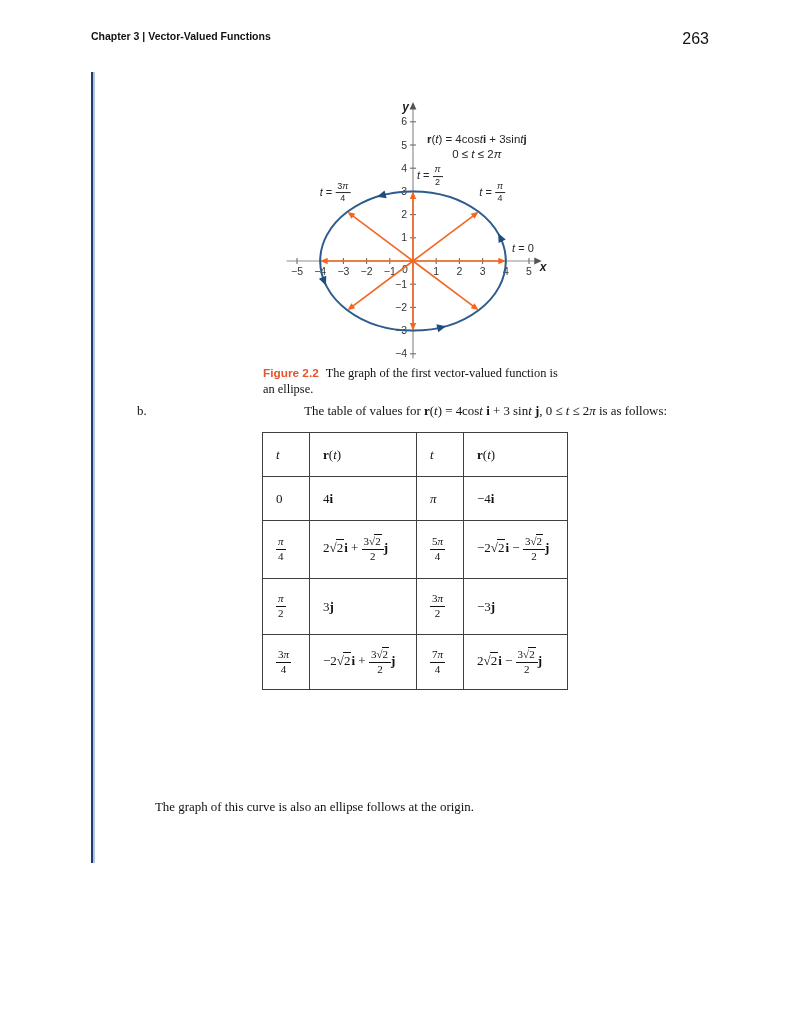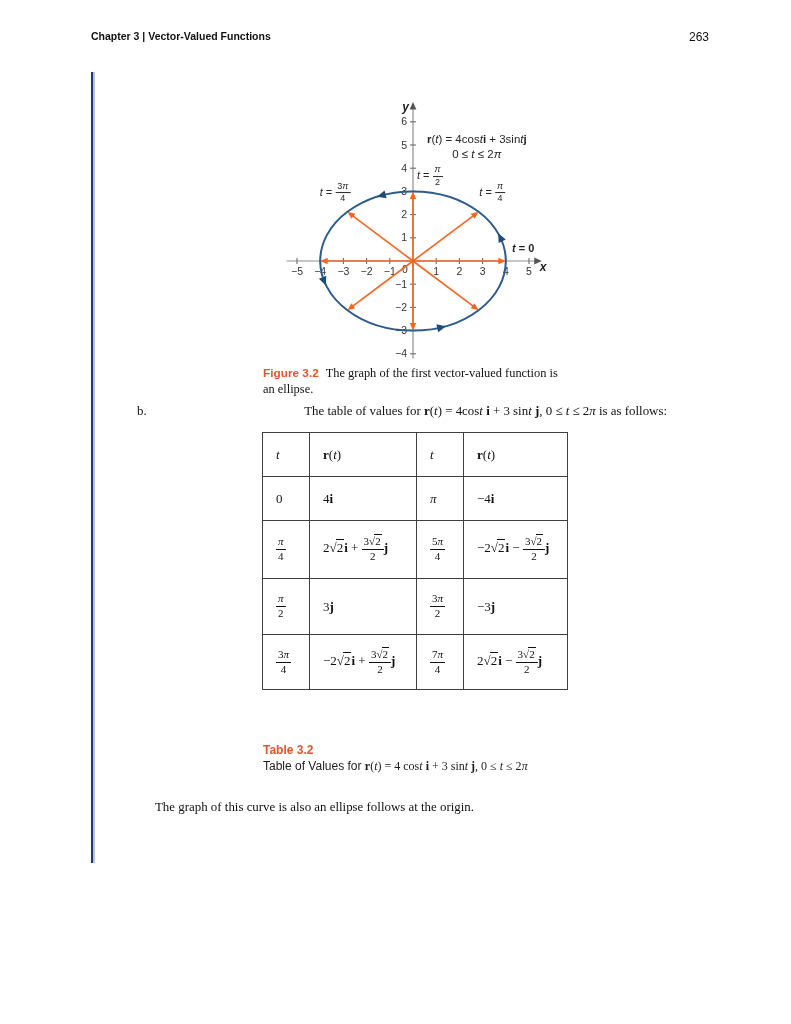--- a/index.html
+++ b/index.html
@@ -3,21 +3,21 @@
 <meta charset="utf-8">
 <style>
   html,body{margin:0;padding:0;background:#ffffff;}
   .page{position:relative;width:791px;height:1024px;background:#fff;overflow:hidden;
         font-family:"Liberation Serif",serif;color:#141414;padding-left:12px;}
 
   
   .hdr-left{position:absolute;left:91px;top:30px;font-family:"Liberation Sans",sans-serif;
             font-weight:bold;font-size:10.5px;color:#111;}
   .hdr-right{position:absolute;right:94px;top:30px;font-family:"Liberation Sans",sans-serif;
-             font-size:12px;color:#111;}
+             font-size:16px;color:#111;}
 
   
   .margin-rule{position:absolute;left:91px;top:72px;width:2px;height:791px;
                background:#1e3a66;box-shadow:2px 0 0 #b4c3da;}
 
   
   .plot{position:absolute;left:276px;top:96px;width:284px;height:268px;}
   .plot svg{position:absolute;left:0;top:0;}
   .plot-label{position:absolute;font-family:"Liberation Sans",sans-serif;font-size:11px;
               color:#262626;white-space:nowrap;line-height:1.05;}
@@ -136,29 +136,29 @@
         <line x1="137" y1="165" x2="73.7904" y2="212.4072" stroke="#f4661f" stroke-width="1.6"></line>
         <polygon points="71.3904,214.2072 79.3104,212.2672 75.4704,207.1472" fill="#f4661f"></polygon>
         <line x1="137" y1="165" x2="137" y2="231.6" stroke="#f4661f" stroke-width="1.6"></line>
         <polygon points="137,234.6 140.2,227.1 133.8,227.1" fill="#f4661f"></polygon>
         <line x1="137" y1="165" x2="200.2096" y2="212.4072" stroke="#f4661f" stroke-width="1.6"></line>
         <polygon points="202.6096,214.2072 198.5296,207.1472 194.6896,212.2672" fill="#f4661f"></polygon>
       </svg>
       <div class="plot-label" style="left: 59.048px; top: 97.024px; transform: translate(-50%, -50%);"><i>t</i> = <span class="frac"><span class="num">3<i>π</i></span><span class="den">4</span></span></div>
       <div class="plot-label" style="left: 216.112px; top: 97.024px; transform: translate(-50%, -50%);"><i>t</i> = <span class="frac"><span class="num"><i>π</i></span><span class="den">4</span></span></div>
       <div class="plot-label" style="left: 140.944px; top: 80.088px; transform: translateY(-50%);"><i>t</i> = <span class="frac"><span class="num"><i>π</i></span><span class="den">2</span></span></div>
-      <div class="plot-label" style="left: 236.064px; top: 152.936px; transform: translateY(-50%); font-weight: bold;"><i>t</i> = 0</div>
+      <div class="plot-label" style="left: 236.064px; top: 152.936px; transform: translateY(-50%);"><i>t</i> = 0</div>
       <div class="plot-title" style="left: 150.92px; top: 51.088px; transform: translateY(-50%);">
         <div><b>r</b>(<i>t</i>) = 4cos<i>t</i><b>i</b> + 3sin<i>t</i><b>j</b></div>
         <div>0 ≤ <i>t</i> ≤ 2<i>π</i></div>
       </div>
     </div>
 
   <div class="figcap">
-    <span class="cap-label">Figure 3.2</span><span>The graph of the first vector-valued function is an ellipse.</span>
+    <span class="cap-label">Figure 2.2</span><span>The graph of the first vector-valued function is an ellipse.</span>
   </div>
 
   <div class="itemb">
     <span class="marker">b.</span>
     <div class="txt">The table of values for <b>r</b>(<i>t</i>) = 4cos<i>t</i> <b>i</b> + 3 sin<i>t</i> <b>j</b>,   0 ≤ <i>t</i> ≤ 2<i>π</i>  is as follows:</div>
   </div>
 
   <table class="vtable">
     <colgroup>
       <col style="width:47px">
@@ -193,20 +193,16 @@
         </tr>
         <tr style="height: 55px;">
           <td><span class="frac"><span class="num">3<i>π</i></span><span class="den">4</span></span></td>
           <td>−2<span class="sqrt"><span class="rad">√</span><span class="vinc">2</span></span><b>i</b> + <span class="frac"><span class="num">3<span class="sqrt"><span class="rad">√</span><span class="vinc">2</span></span></span><span class="den">2</span></span><b>j</b></td>
           <td><span class="frac"><span class="num">7<i>π</i></span><span class="den">4</span></span></td>
           <td>2<span class="sqrt"><span class="rad">√</span><span class="vinc">2</span></span><b>i</b> − <span class="frac"><span class="num">3<span class="sqrt"><span class="rad">√</span><span class="vinc">2</span></span></span><span class="den">2</span></span><b>j</b></td>
         </tr>
       </tbody>
   </table>
 
-  <div class="tablecap">
-    <span class="cap-label">Table 3.2</span>
-    <span>Table of Values for <span class="mathrm"><b>r</b>(<i>t</i>) = 4 cos<i>t</i> <b>i</b> + 3 sin<i>t</i> <b>j</b>,   0 ≤ <i>t</i> ≤ 2<i>π</i></span></span>
-  </div>
 
   <div class="closing">The graph of this curve is also an ellipse follows at the origin.</div>
 
 </div>
 
 </body></html>

